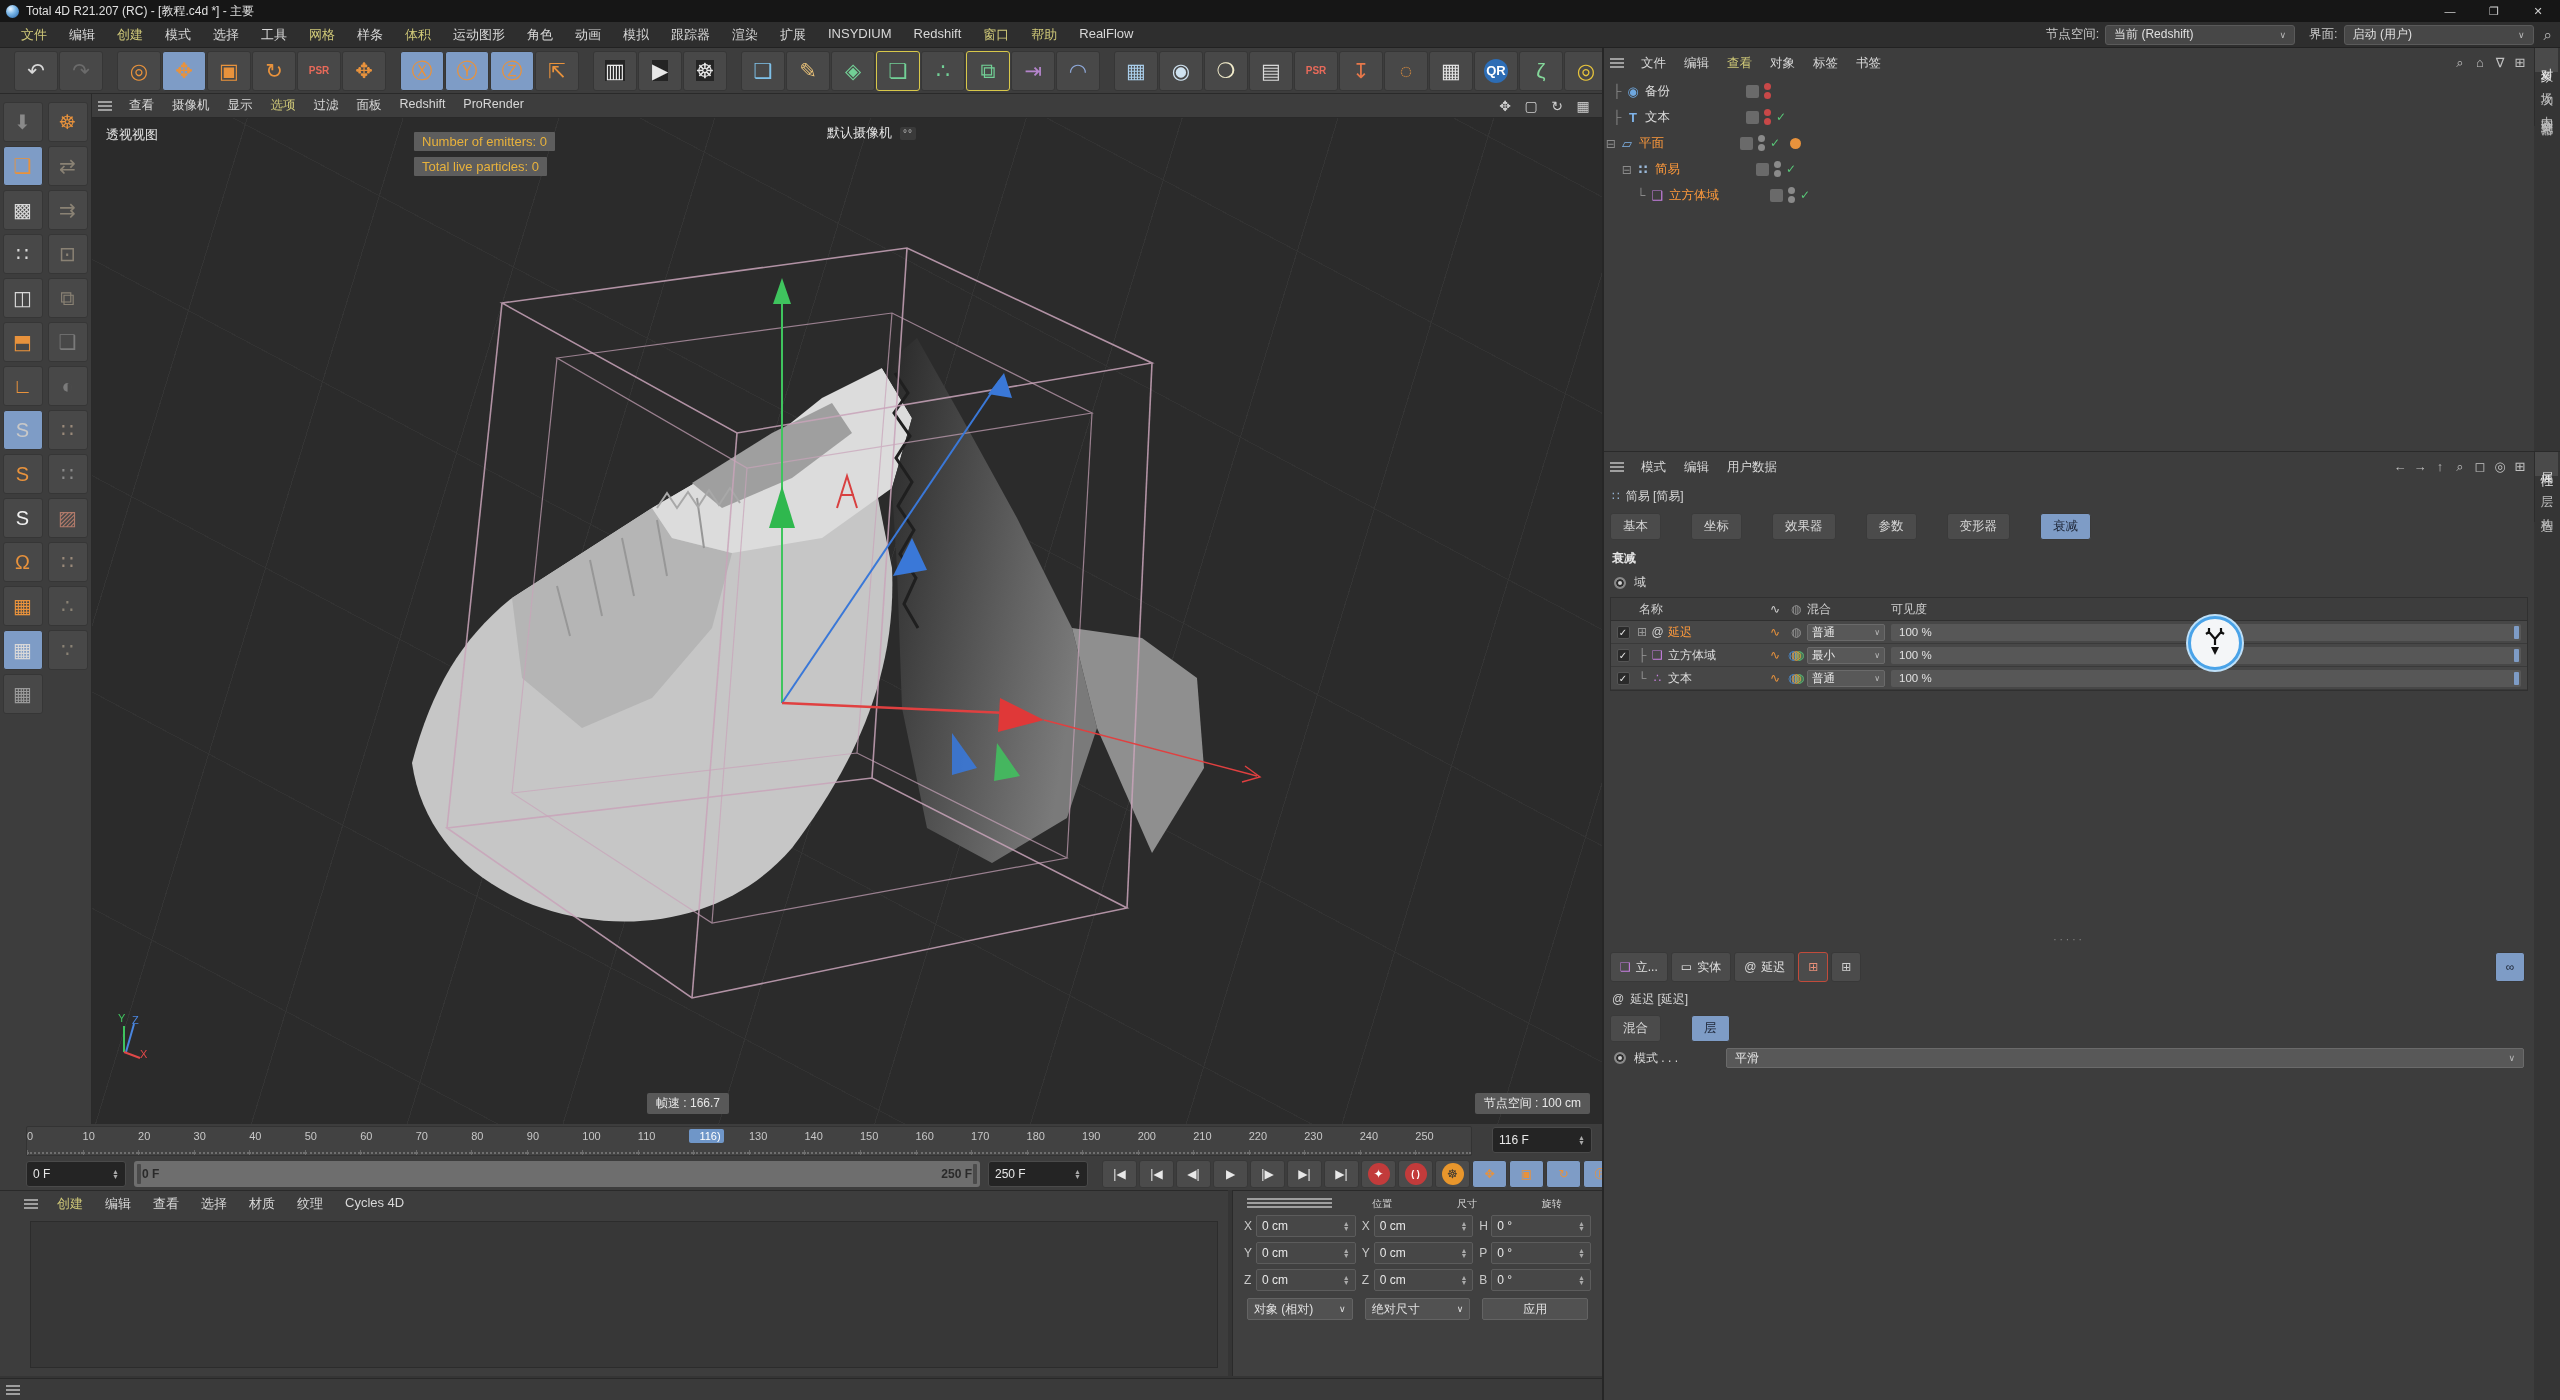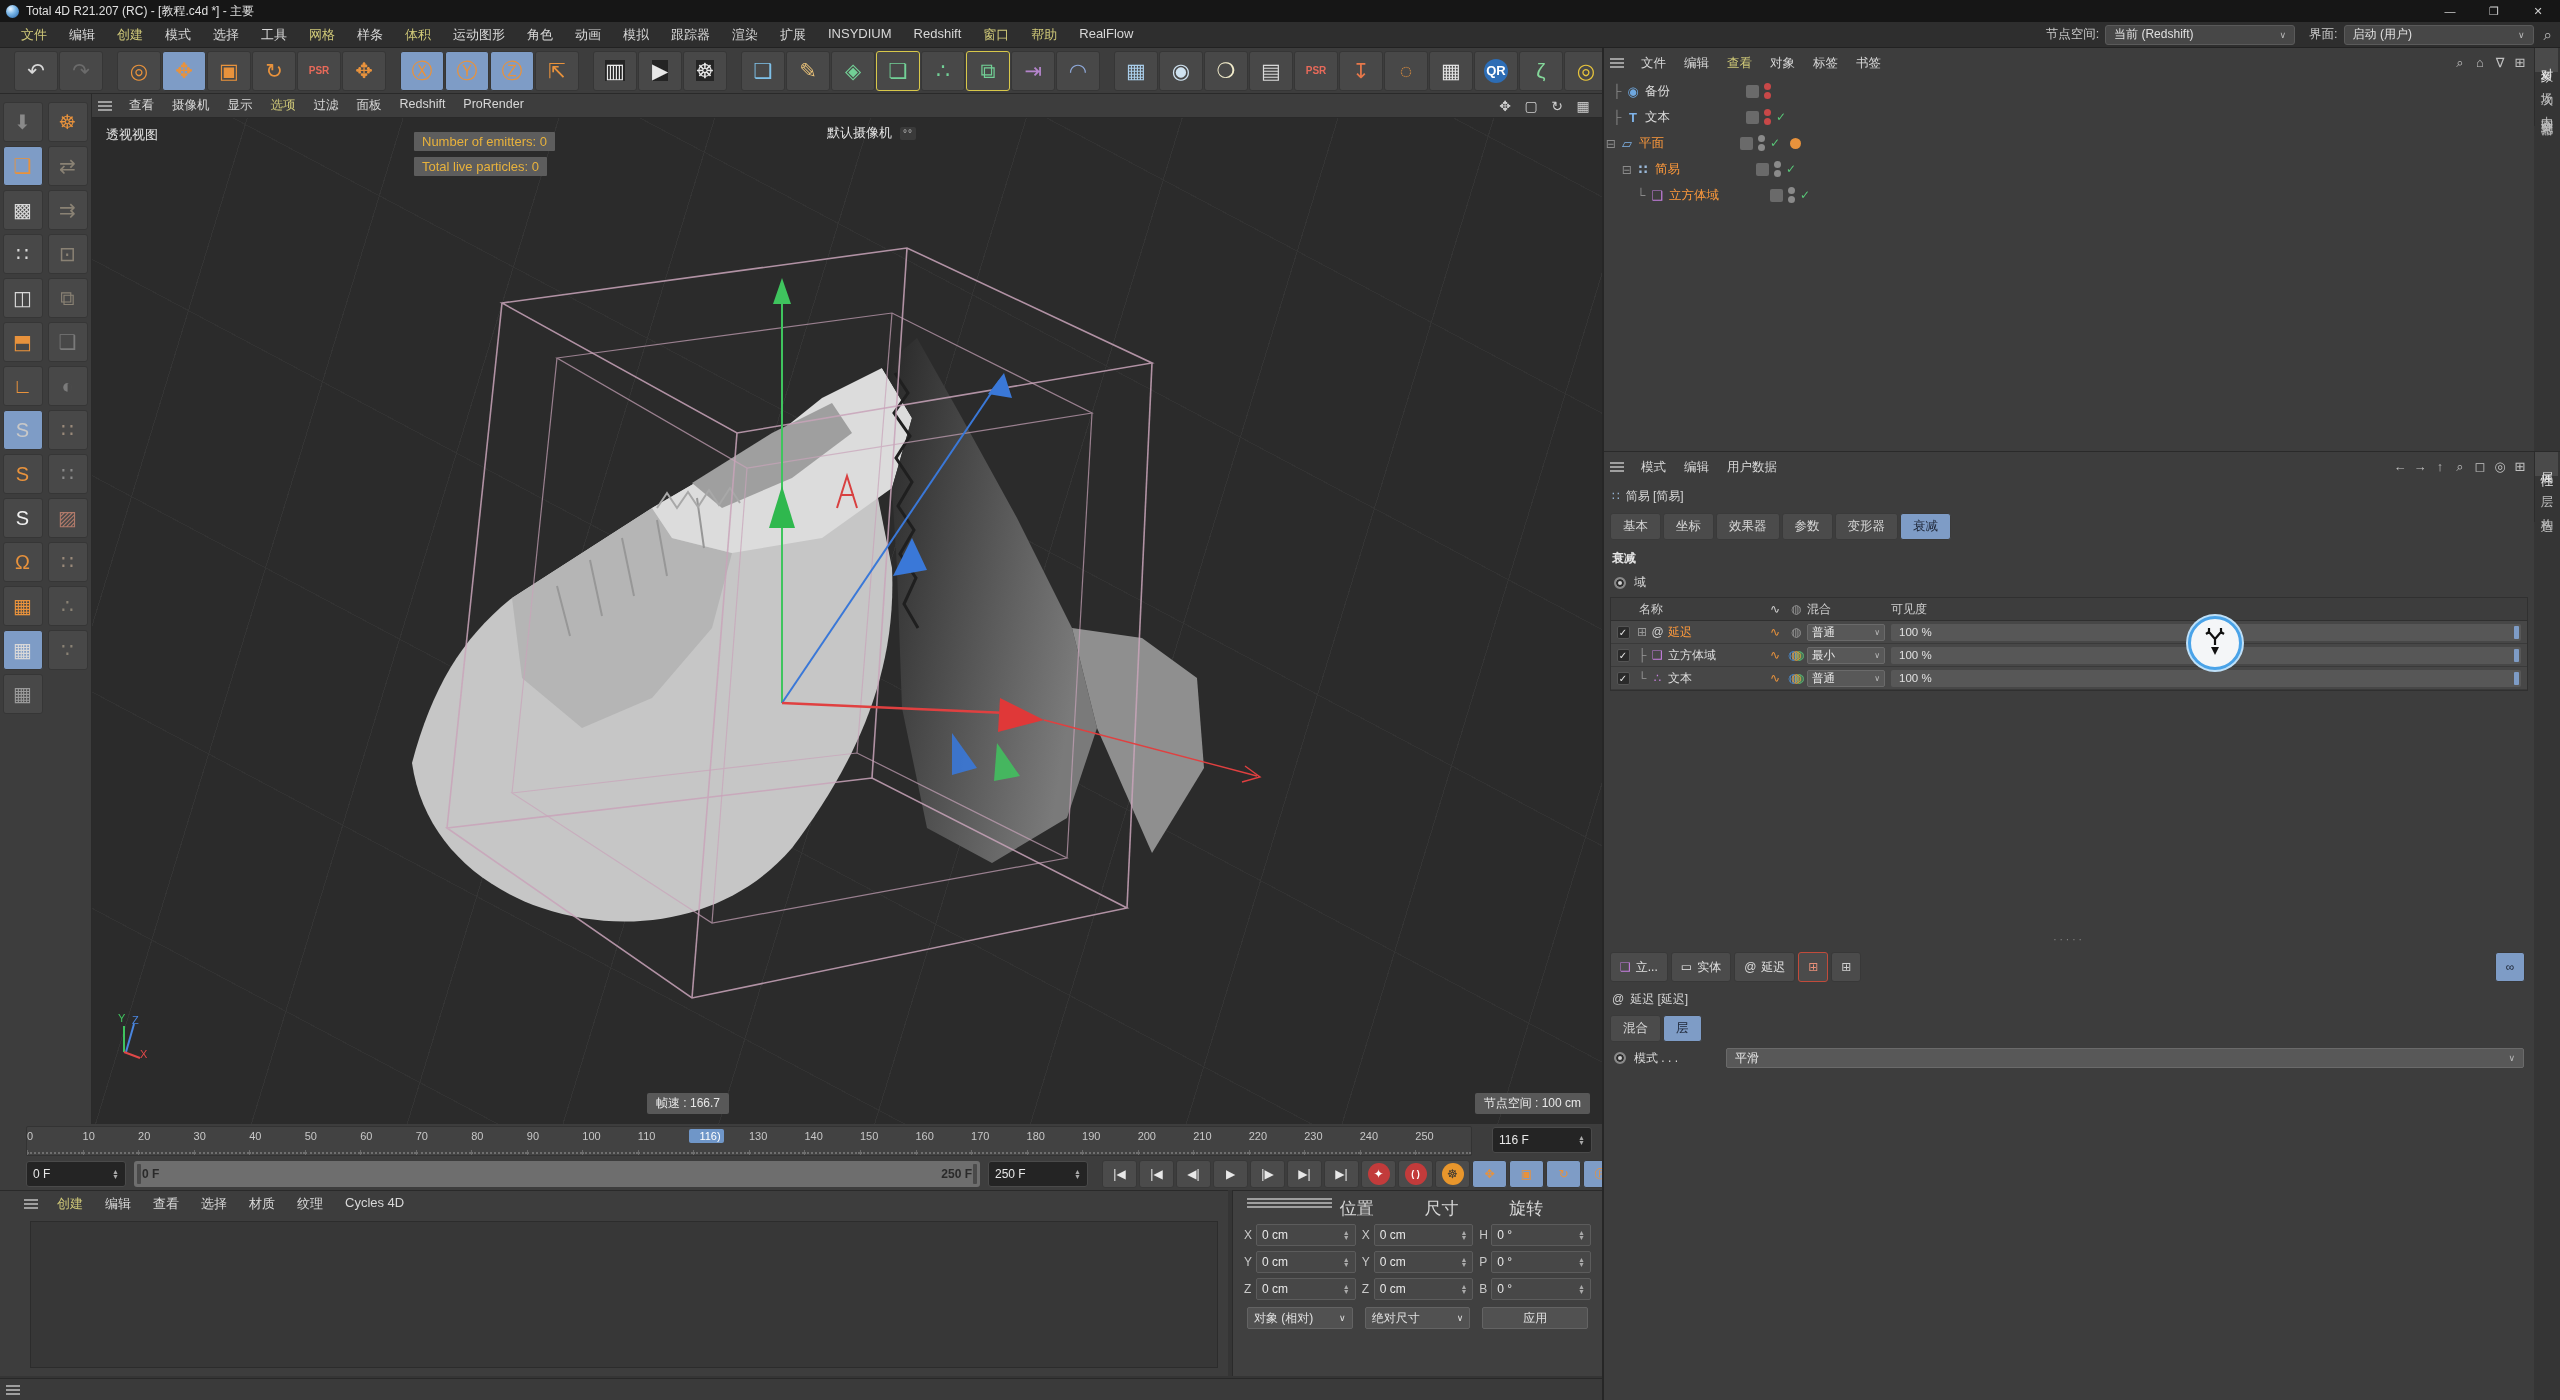--- a/index.html
+++ b/index.html
@@ -106,21 +106,21 @@
 
   
   #material { position:absolute; left:0; top:1190px; width:1228px; height:186px; background:#3d3d3d;
     border-top:1px solid #2a2a2a; }
   .mmenu { height:26px; display:flex; align-items:center; padding-left:18px; }
   .minset { position:absolute; left:30px; right:10px; top:30px; bottom:8px; background:#373737;
     border:1px solid #2c2c2c; }
   #coords { position:absolute; left:1232px; top:1190px; width:370px; height:186px; background:#404040;
     border-top:1px solid #2a2a2a; border-left:1px solid #2a2a2a; padding:6px 8px 0 8px; }
   .cohead { display:flex; margin-bottom:4px; }
-  .cohead span { flex:1; text-align:left; color:#d8d8d8; font-size:17px; }
+  .cohead span { flex:1; text-align:center; color:#d8d8d8; font-size:10px; }
   .cocols { display:flex; }
   .cocol { flex:1; padding:0 3px; }
   .corow { display:flex; align-items:center; margin-bottom:5px; }
   .corow .ax { width:12px; color:#c8c8c8; }
   .coinput { flex:1; height:22px; background:#474747; border:1px solid #5c5c5c; border-radius:2px;
     display:flex; align-items:center; padding:0 5px; color:#e8e8e8; }
   .cobtn { height:22px; background:#515151; border:1px solid #636363; border-radius:2px;
     display:flex; align-items:center; justify-content:center; color:#e0e0e0; margin:2px 3px 0 3px; }
   .cobtn.dd { justify-content:flex-start; padding:0 6px; }
   .cobtn.dd i { margin-left:auto; font-size:9px; }
@@ -149,21 +149,21 @@
   .omrow .oname.sel { color:#ff9a3c; }
   .omrow .toggle { width:13px; height:13px; background:#6a6a6a; border-radius:2px; margin:0 5px; flex:none; }
   .dots { display:flex; flex-direction:column; justify-content:center; margin-right:5px; }
   .dots b { width:7px; height:7px; border-radius:50%; margin:1px 0; }
   .omcheck { color:#58c878; width:14px; font-size:12px; }
   .otag { width:11px; height:11px; border-radius:50%; background:#e8923c; margin-left:6px; }
 
   #am { flex:1; display:flex; flex-direction:column; }
   .amobj { display:flex; align-items:center; height:28px; padding-left:8px; }
   .amobj .oicon { color:#9ab8d8; margin-right:6px; }
-  .amtabs { display:flex; padding:3px 0 3px 6px; }
+  .amtabs { display:flex; padding:3px 0 3px 6px;gap:28px; }
   .amtab { background:#4b4b4b; border:1px solid #3a3a3a; padding:4px 12px; margin-right:2px;
     border-radius:3px; color:#d8d8d8; font-size:12.5px; }
   .amtab.active { background:#7e9cc6; color:#20293a; }
   .amsection { font-weight:bold; color:#e4e4e4; padding:7px 0 4px 8px; }
   .radiorow { display:flex; align-items:center; padding:3px 0 4px 10px; }
   .radio { width:12px; height:12px; border-radius:50%; border:2px solid #888; background:#2c2c2c;
     margin-right:8px; flex:none; box-shadow:inset 0 0 0 2px #2c2c2c; }
   .radio.on { background:#cfcfcf; }
 
   .ftable { margin:2px 6px 0 6px; border:1px solid #303030; }

